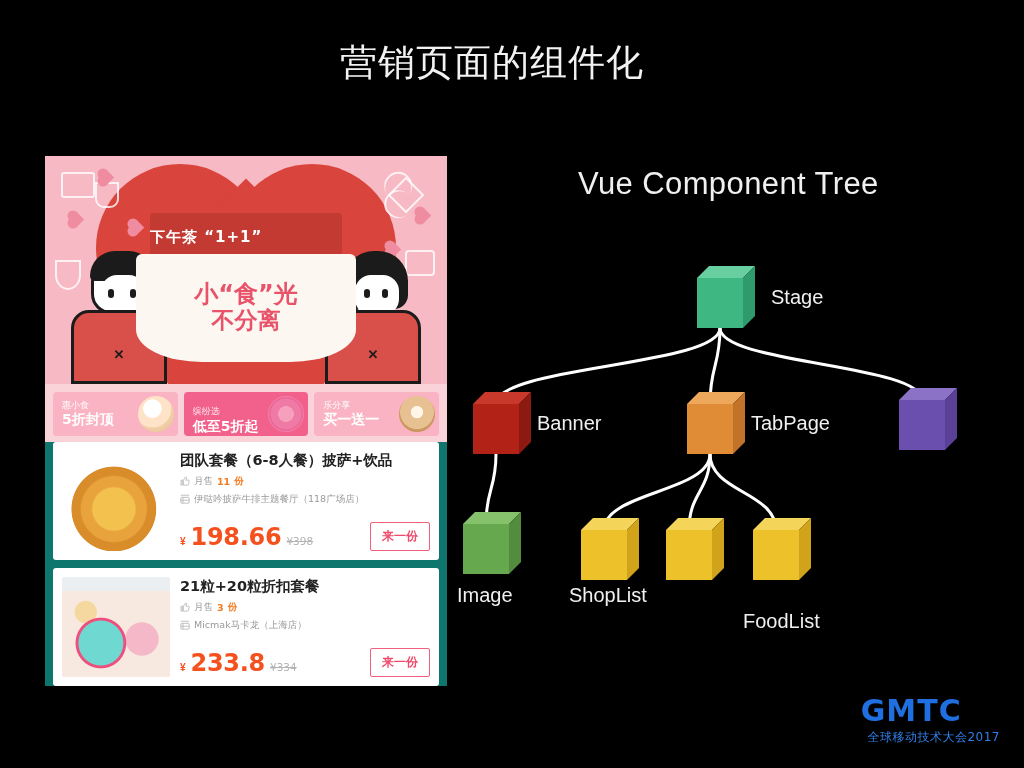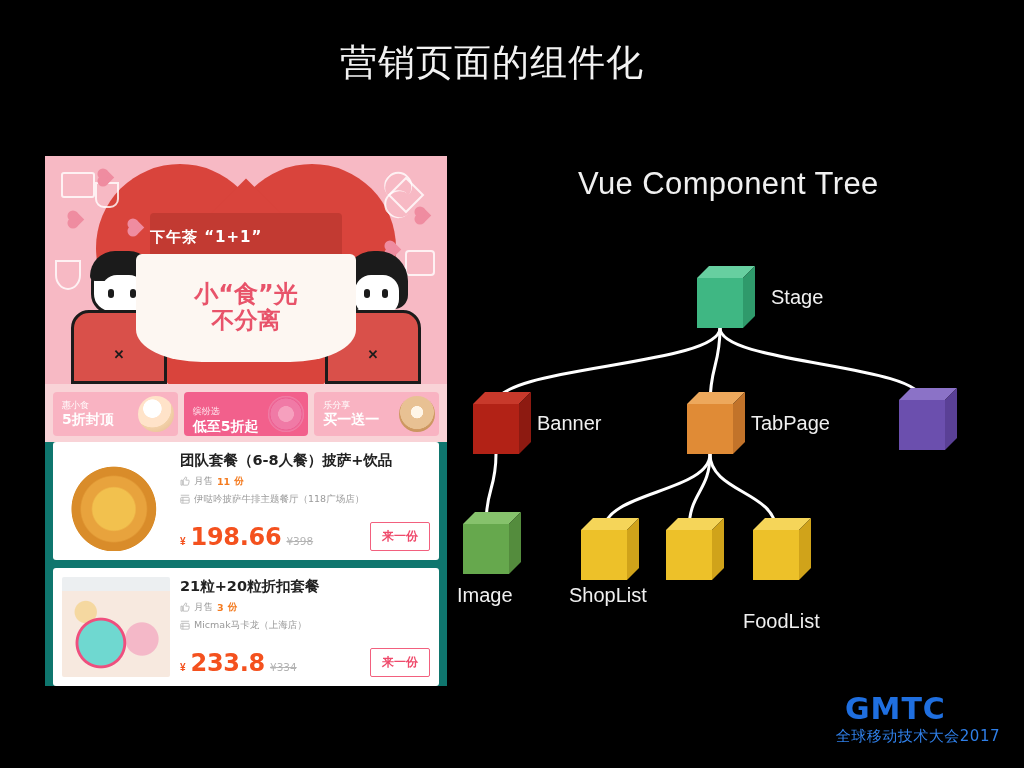--- a/index.html
+++ b/index.html
@@ -253,21 +253,21 @@
 
   
   .gmtc { position: absolute; right: 24px; bottom: 22px; text-align: center; }
   .gmtc-main {
     font-size: 30px; font-weight: bold; color: #1f6fe0;
     letter-spacing: 1px; line-height: 1;
     font-family: "DejaVu Sans", "Liberation Sans", sans-serif;
     margin-top: 44px;
   }
   .gmtc-sub {
-    font-size: 15px; color: #2f7fe8; letter-spacing: .5px; margin-top: 3px;
+    font-size: 12px; color: #2f7fe8; letter-spacing: .5px; margin-top: 3px;
     font-family: "DejaVu Sans", "Liberation Sans", sans-serif;
     margin-left: 45px;
   }
 </style>
 </head>
 <body>
 
 <div class="slide">
 
   <div class="slide-title">营销页面的组件化</div>

